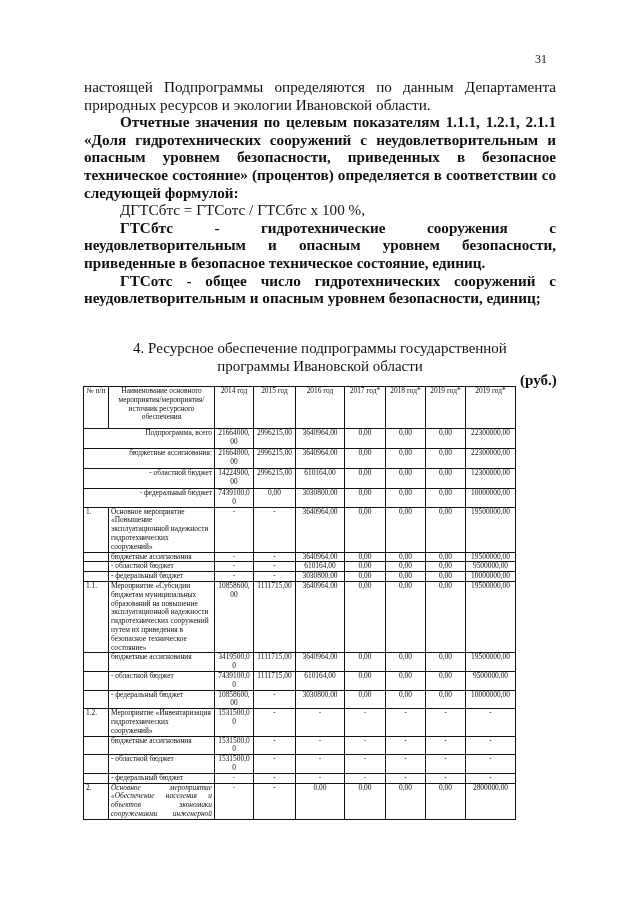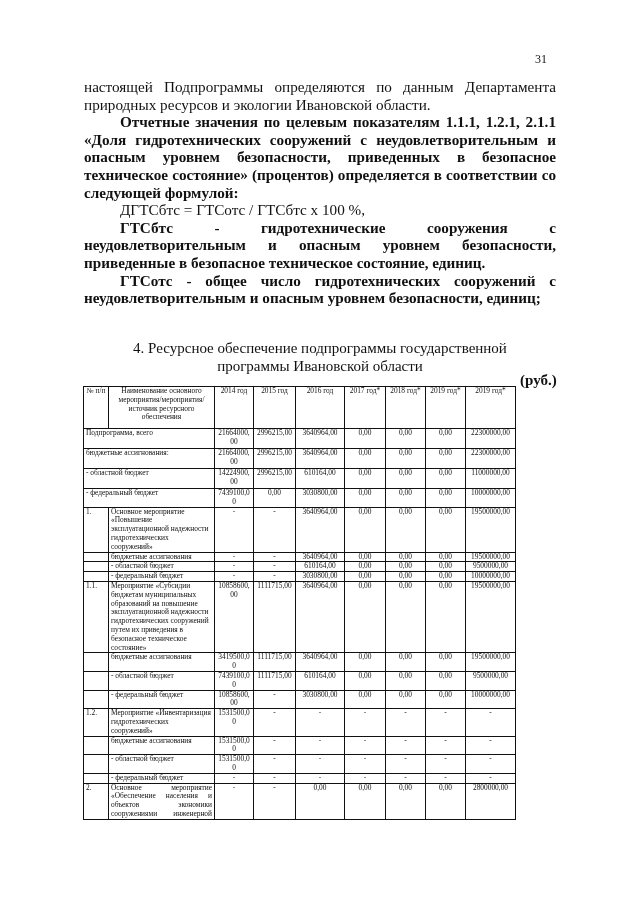--- a/index.html
+++ b/index.html
@@ -21,22 +21,22 @@
   .c-name { width: 106px; }
   .c-y14 { width: 39px; }
   .c-y15 { width: 42px; }
   .c-y16 { width: 49px; }
   .c-y17 { width: 41px; }
   .c-y18 { width: 40px; }
   .c-y19 { width: 40px; }
   .c-y20 { width: 50px; }
   td.v { text-align: center; word-break: break-all; }
   td.name { text-align: left; }
-  td.just { text-align: justify; text-align-last: justify; }
-  td.span2 { text-align: left; }
+  td.just { text-align: justify; text-align-last: justify; font-style: italic; }
+  td.span2 { text-align: right; }
 </style>
 </head>
 <body>
 
 <div class="page-number">31</div>
 
 <div class="body-text">
   <p>настоящей Подпрограммы определяются по данным Департамента природных ресурсов и экологии Ивановской области.</p>
   <p class="indent">Отчетные значения по целевым показателям 1.1.1, 1.2.1, 2.1.1 «Доля гидротехнических сооружений с неудовлетворительным и опасным уровнем безопасности, приведенных в безопасное техническое состояние» (процентов) определяется в соответствии со следующей формулой:</p>
   <p class="formula">ДГТСбтс = ГТСотс / ГТСбтс х 100 %,</p>
@@ -98,21 +98,21 @@
       <td class="v">22300000,00</td>
     </tr>
     <tr style="height:20px">
       <td class="span2" colspan="2">- областной бюджет</td>
       <td class="v">14224900,00</td>
       <td class="v">2996215,00</td>
       <td class="v">610164,00</td>
       <td class="v">0,00</td>
       <td class="v">0,00</td>
       <td class="v">0,00</td>
-      <td class="v">11000000,00</td>
+      <td class="v">12300000,00</td>
     </tr>
     <tr>
       <td class="span2" colspan="2">- федеральный бюджет</td>
       <td class="v">7439100,00</td>
       <td class="v">0,00</td>
       <td class="v">3030800,00</td>
       <td class="v">0,00</td>
       <td class="v">0,00</td>
       <td class="v">0,00</td>
       <td class="v">10000000,00</td>

